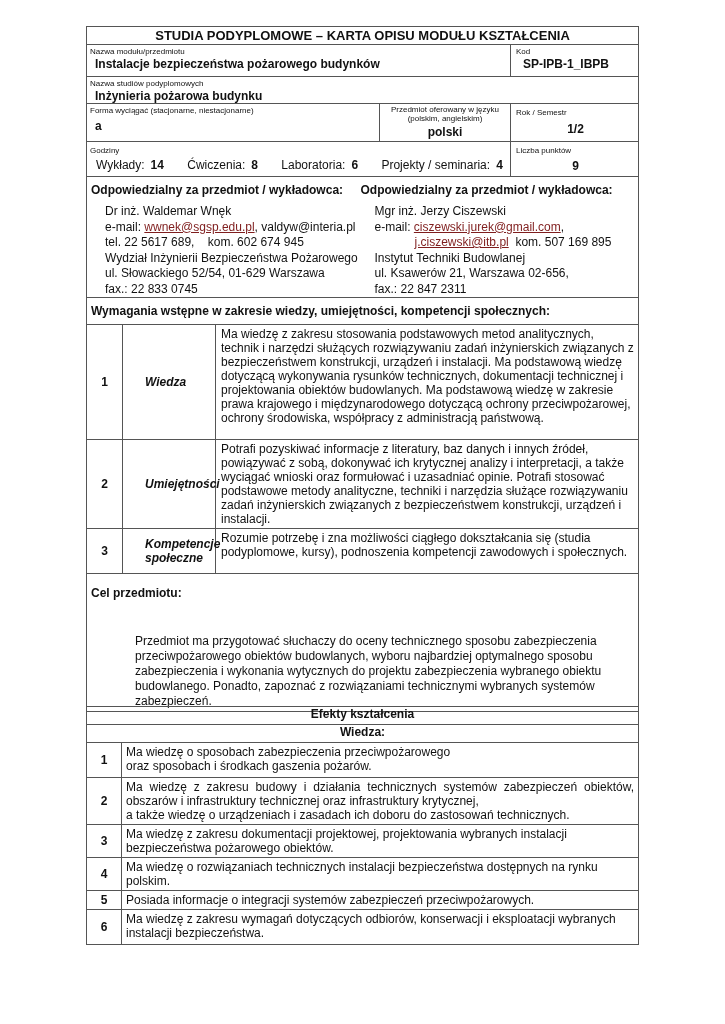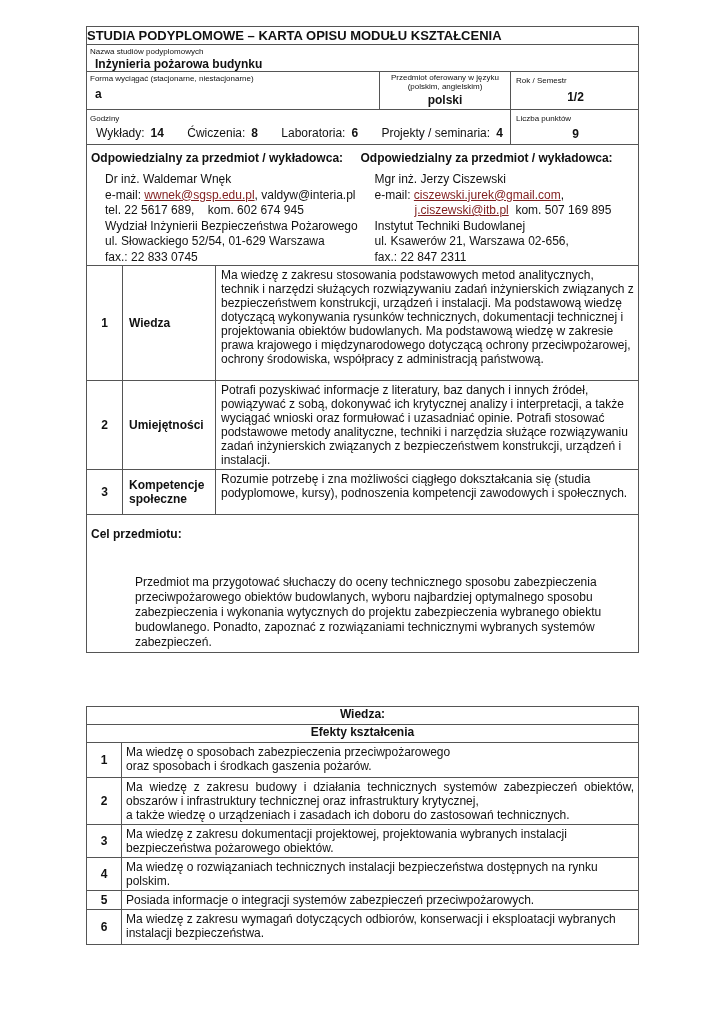--- a/index.html
+++ b/index.html
@@ -6,32 +6,32 @@
   body {
     width: 725px; height: 1024px; background: #ffffff;
     font-family: "Liberation Sans", sans-serif; color: #111;
     position: relative; overflow: hidden;
   }
   .page { position: absolute; left: 86px; top: 26px; width: 552px; }
   table { border-collapse: collapse; width: 100%; table-layout: fixed; }
   td { border: 1px solid #555; vertical-align: top; }
   .small { font-size: 8px; display: block; line-height: 10px; }
   .val { font-weight: bold; font-size: 12px; display: block; line-height: 14px; }
-  .title { font-weight: bold; font-size: 13px; height: 18px; line-height: 17px; }
+  .title { text-align: center; font-weight: bold; font-size: 13px; height: 18px; line-height: 17px; }
   a, .link { color: #7f1d1d; text-decoration: underline; }
 
   .hours { font-size: 12px; line-height: 14px; white-space: nowrap; padding-left: 6px; padding-top: 2px; }
   .hours b { font-size: 12px; margin: 0 20px 0 6px; }
 
   .resp-head { font-weight: bold; font-size: 12px; line-height: 14px; padding: 6px 4px 0 4px; }
   .resp-col { font-size: 12px; line-height: 15.5px; }
 
   .req td { font-size: 12px; line-height: 14px; }
   .num { text-align: center; vertical-align: middle !important; font-weight: bold; font-size: 12px; }
-  .lab { vertical-align: middle !important; font-weight: bold; font-size: 12px; padding-left: 6px; line-height: 13px;}
+  .lab { vertical-align: middle !important; font-weight: bold; font-size: 12px; padding-left: 22px; line-height: 13px; font-style: italic;}
   .txt { padding: 2px 4px 2px 5px; }
 
   .cel-head { font-weight: bold; font-size: 12px; padding: 12px 4px 0 4px; }
   .cel-body { font-size: 12px; line-height: 15px; padding: 8px 10px 2px 48px; margin-top: 26px; }
 
   .efekty { position: absolute; left: 86px; top: 706px; width: 552px; }
   .efekty td { font-size: 12px; line-height: 14px; }
   .ef-head { text-align: center; font-weight: bold; height: 18px; line-height: 16px; }
   .ef-txt { padding: 2px 4px 2px 4px; }
   .justify { text-align: justify; text-align-last: left; }
@@ -42,20 +42,30 @@
 <div class="page">
   <table>
     <colgroup>
       <col style="width:293px">
         <col style="width:131px">
         <col style="width:128px">
     </colgroup>
     <tbody>
         <tr>
       <td colspan="3" class="title">STUDIA PODYPLOMOWE – KARTA OPISU MODUŁU KSZTAŁCENIA</td>
+    </tr>
+    <tr style="height:32px">
+      <td colspan="2" style="padding:2px 3px 0 3px">
+        <span class="small">Nazwa modułu/przedmiotu</span>
+        <span class="val" style="padding-left:5px">Instalacje bezpieczeństwa pożarowego budynków</span>
+      </td>
+      <td style="padding:2px 3px 0 5px">
+        <span class="small">Kod</span>
+        <span class="val" style="padding-left:7px">SP-IPB-1_IBPB</span>
+      </td>
     </tr>
     <tr style="height:26px">
       <td colspan="3" style="padding:2px 3px 0 3px">
         <span class="small">Nazwa studiów podyplomowych</span>
         <span class="val" style="padding-left:5px">Inżynieria pożarowa budynku</span>
       </td>
     </tr>
     <tr style="height:38px">
       <td style="padding:2px 3px 0 3px">
         <span class="small">Forma wyciągać (stacjonarne, niestacjonarne)</span>
@@ -106,20 +116,23 @@
               <div><span>e-mail: </span><span class="link">ciszewski.jurek@gmail.com</span><span>,</span></div>
               <div style="padding-left:40px;white-space:pre"><span class="link">j.ciszewski@itb.pl</span><span>  kom. 507 169 895</span></div>
               <div>Instytut Techniki Budowlanej</div>
               <div>ul. Ksawerów 21, Warszawa 02-656,</div>
               <div>fax.: 22 847 2311</div>
             </div>
           </div>
         </div>
       </td>
     </tr>
+    <tr style="height:27px">
+      <td colspan="3" style="font-weight:bold;font-size:12px;padding:6px 4px 0 4px">Wymagania wstępne w zakresie wiedzy, umiejętności, kompetencji społecznych:</td>
+    </tr>
   </tbody>
     </table>
 
   <table class="req" style="margin-top:-1px">
     <colgroup>
       <col style="width:36px">
         <col style="width:93px">
         <col style="width:423px">
     </colgroup>
     <tbody>
@@ -149,24 +162,24 @@
 </div>
 
 <div class="efekty">
   <table>
     <colgroup>
       <col style="width:35px">
         <col style="width:517px">
     </colgroup>
     <tbody>
         <tr>
+      <td colspan="2" class="ef-head">Efekty kształcenia</td>
+    </tr>
+    <tr>
       <td colspan="2" class="ef-head">Wiedza:</td>
-    </tr>
-    <tr>
-      <td colspan="2" class="ef-head">Efekty kształcenia</td>
     </tr>
     <tr style="height:35px">
       <td class="num">1</td>
       <td class="ef-txt" style="white-space:pre-line">Ma wiedzę o sposobach zabezpieczenia przeciwpożarowego
 oraz sposobach i środkach gaszenia pożarów.</td>
     </tr>
     <tr style="height:43px">
       <td class="num">2</td>
       <td class="ef-txt justify" style="white-space:pre-line">Ma wiedzę z zakresu budowy i działania technicznych systemów zabezpieczeń obiektów, obszarów i infrastruktury technicznej oraz infrastruktury krytycznej,
 a także wiedzę o urządzeniach i zasadach ich doboru do zastosowań technicznych.</td>

